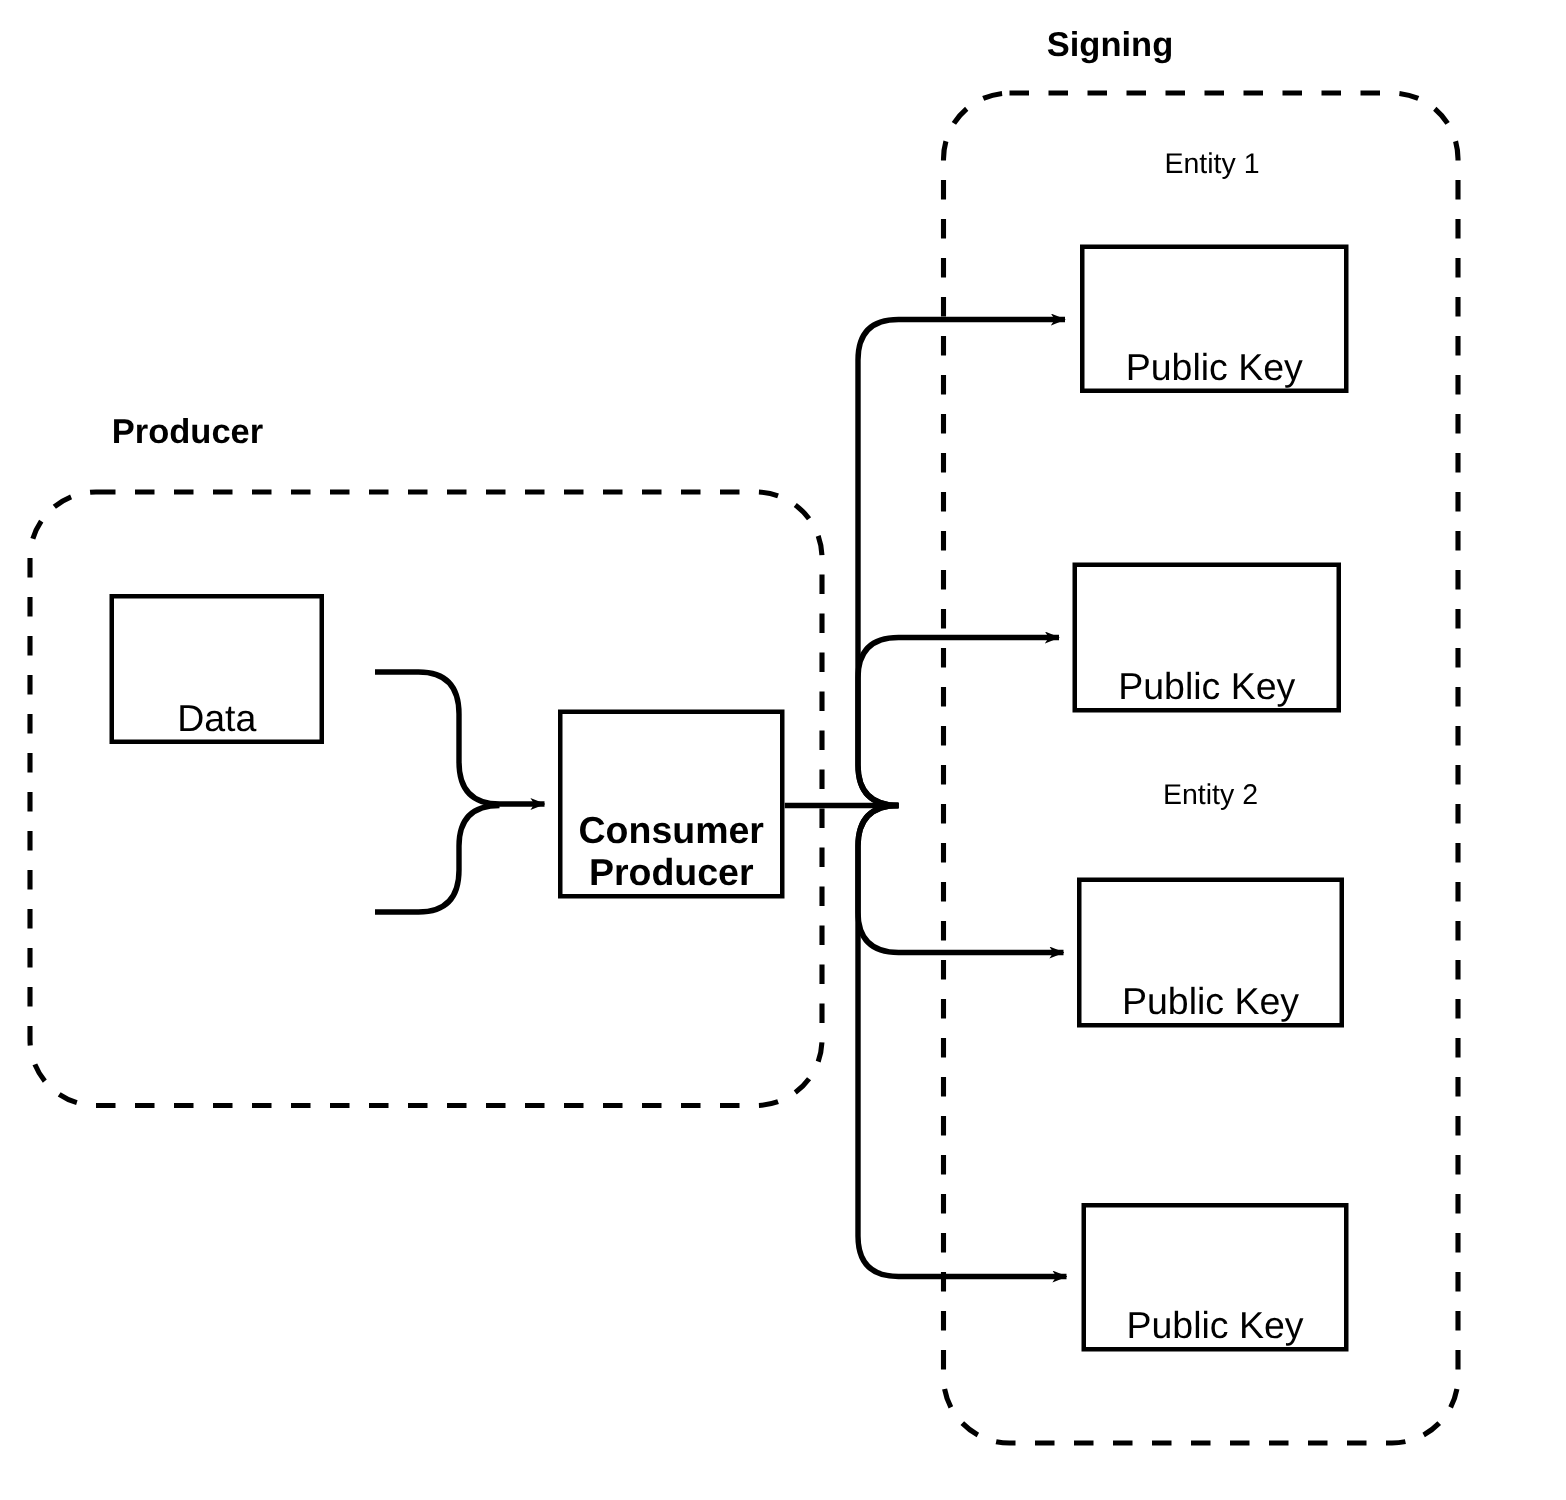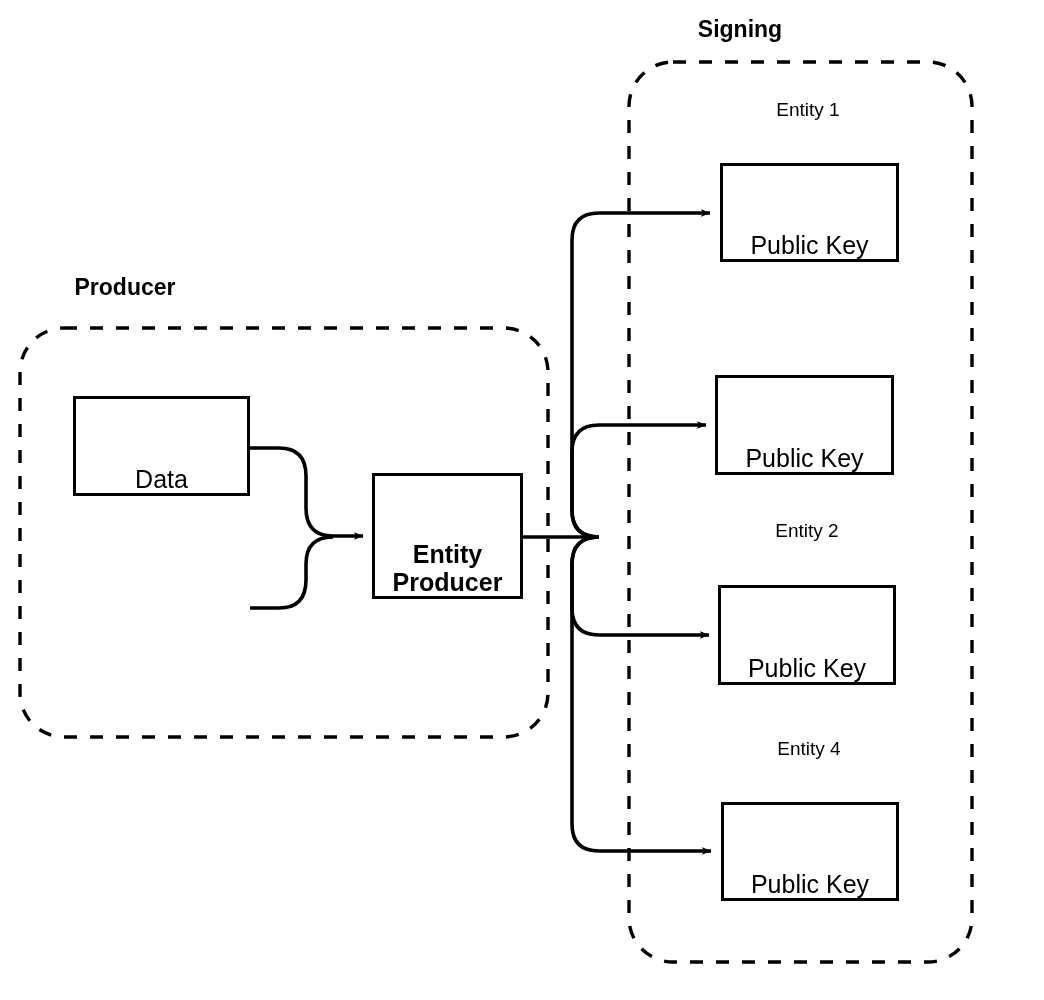--- a/index.html
+++ b/index.html
@@ -91,38 +91,37 @@
 
     <path d="M599,537 Q572,537 572,564 L572,608 Q572,635 599,635 L709,635" fill="none" stroke="#000000" stroke-width="3.6" stroke-linecap="butt" stroke-linejoin="round" marker-end="url(#arrowhead)"></path>
 
     <path d="M599,537 Q572,537 572,564 L572,824 Q572,851 599,851 L711,851" fill="none" stroke="#000000" stroke-width="3.6" stroke-linecap="butt" stroke-linejoin="round" marker-end="url(#arrowhead)"></path>
   </svg>
 
   <div class="grp-label" style="left:55px; top:276px; width:140px;">Producer</div>
 
   <div class="grp-label" style="left:665px; top:18px; width:150px;">Signing</div>
 
-  <div class="node-box" style="left:73px; top:396px; width:177px; height:100px;">
+  <div class="node-box" style="left:73px; top:396px; width:143px; height:100px;">
     <span class="node-text">Data</span>
   </div>
 
 
   <div class="node-box bold" style="left:372px; top:473px; width:151px; height:126px;">
     <span class="node-text">
-      <span>Entity</span><br>
+      <span>Consumer</span><br>
       <span>Producer</span>
     </span>
   </div>
 
   <div class="ent-label" style="left:708px; top:100px; width:200px;">Entity 1</div>
 
 
   <div class="ent-label" style="left:707px; top:521px; width:200px;">Entity 2</div>
 
-  <div class="ent-label" style="left:709px; top:739px; width:200px;">Entity 4</div>
 
   <div class="node-box" style="left:720px; top:163px; width:179px; height:99px;">
     <span class="node-text">Public Key</span>
   </div>
 
   <div class="node-box" style="left:715px; top:375px; width:179px; height:100px;">
     <span class="node-text">Public Key</span>
   </div>
 
   <div class="node-box" style="left:718px; top:585px; width:178px; height:100px;">

